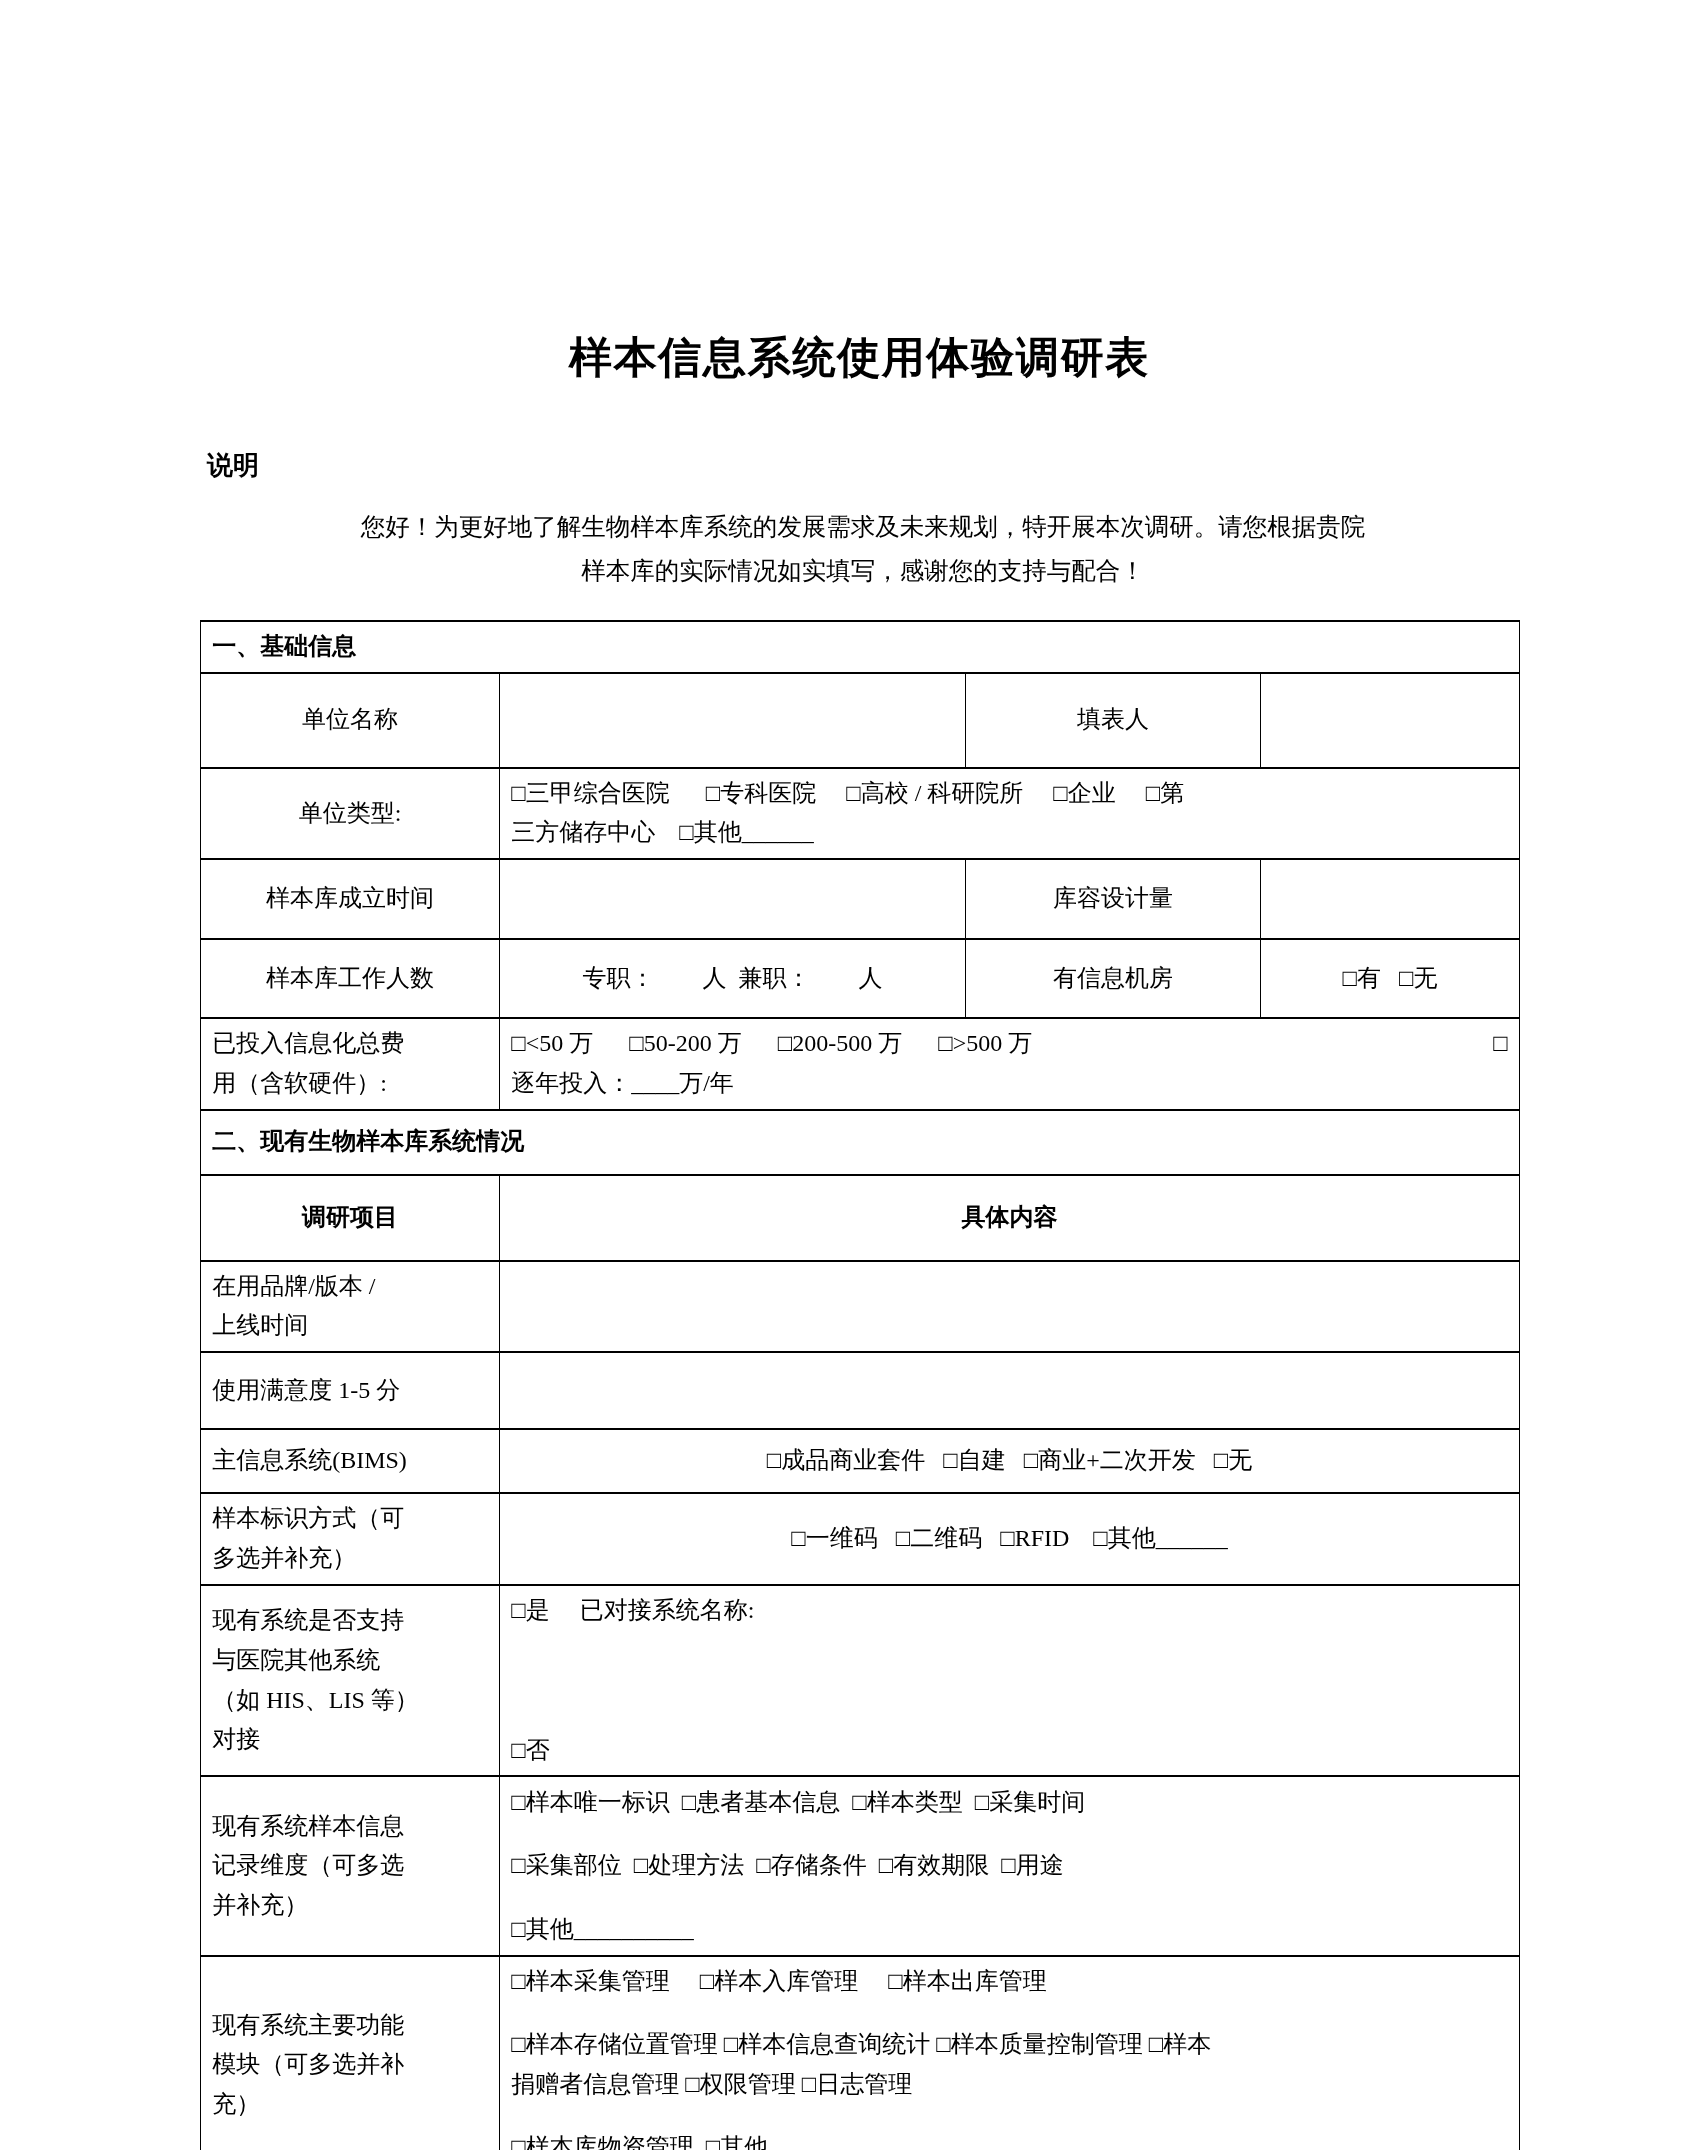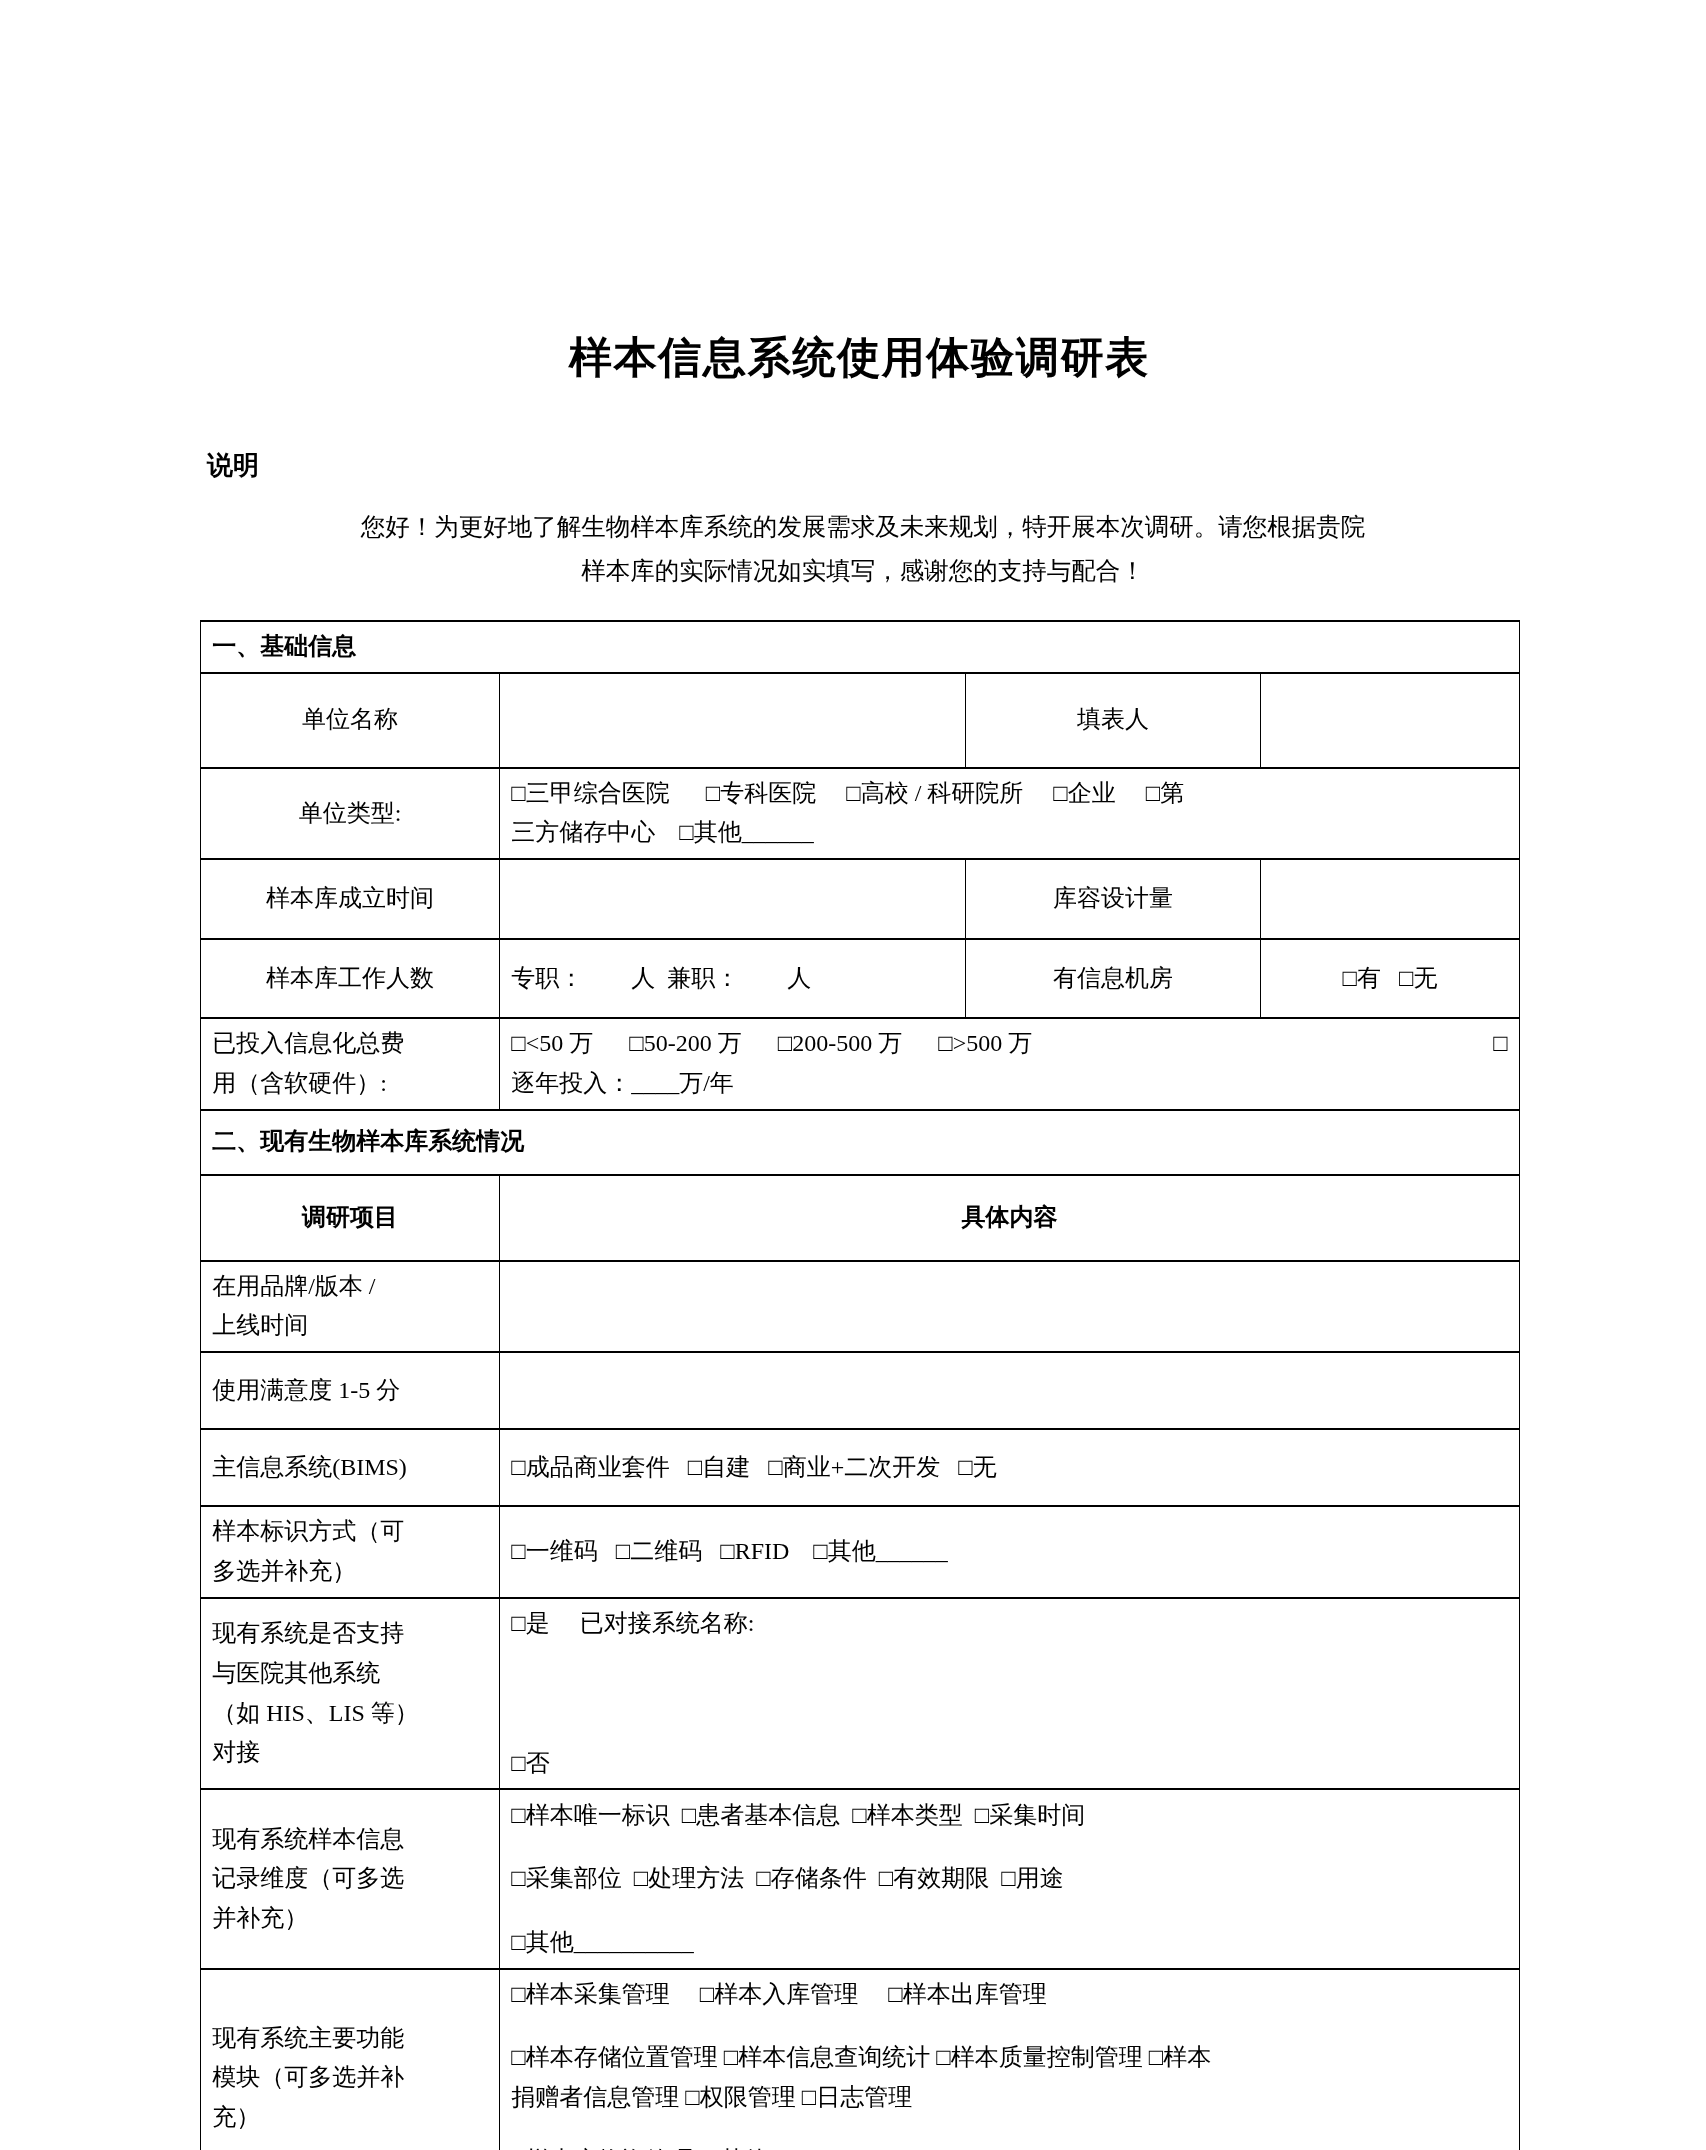--- a/index.html
+++ b/index.html
@@ -49,21 +49,21 @@
     vertical-align:middle;
     overflow:hidden;
   }
   td.sechead{
     font-weight:bold;
     font-size:25px;
     padding-left:14.6px;
   }
   .c{text-align:center;}
   .bold{font-weight:bold;}
-  .pre{white-space:pre-wrap;}
+  .pre{white-space:pre-wrap;text-align:center;}
   .lline{white-space:pre-wrap;display:block;}
   .gap-sm{margin-top:24px;}
   .gap-lg{margin-top:100px;}
   .split{display:flex;justify-content:space-between;align-items:flex-start;}
 </style>
 </head>
 <body>
 
 <div class="page">
 
@@ -144,21 +144,21 @@
         <span class="lline">上线时间</span>
       </td>
       <td colspan="3"></td>
     </tr>
 
     <tr style="height:77px">
       <td>使用满意度 1-5 分</td>
       <td colspan="3"></td>
     </tr>
 
-    <tr style="height:77px">
+    <tr style="height:64px">
       <td>主信息系统(BIMS)</td>
       <td colspan="3" class="pre">□成品商业套件   □自建   □商业+二次开发   □无</td>
     </tr>
 
     <tr style="height:78px">
       <td>
         <span class="lline">样本标识方式（可</span>
         <span class="lline">多选并补充）</span>
       </td>
       <td colspan="3" class="pre">□一维码   □二维码   □RFID    □其他______</td>

